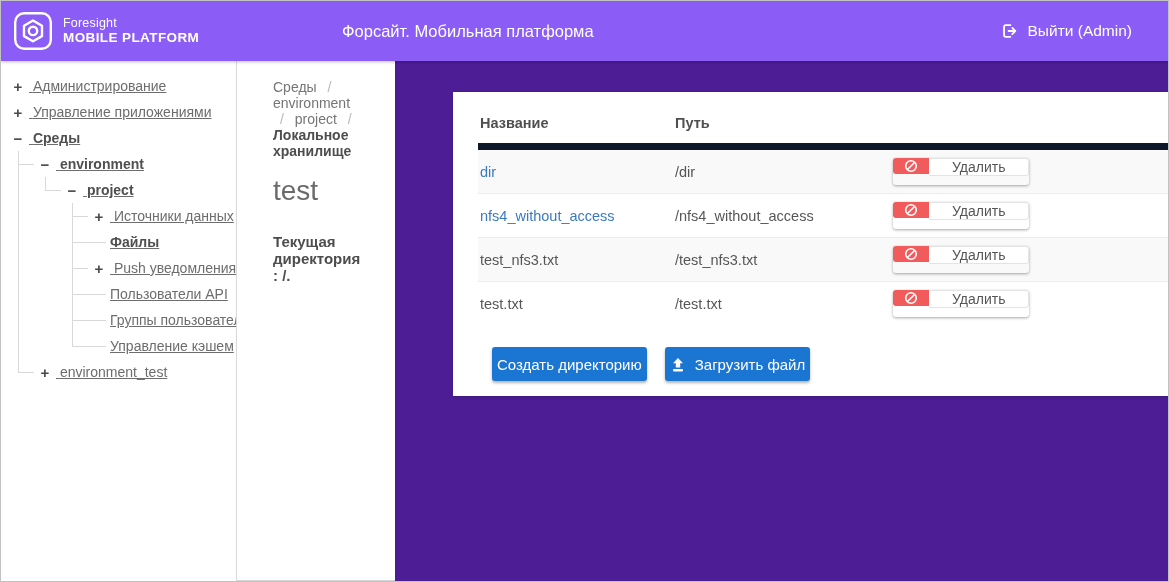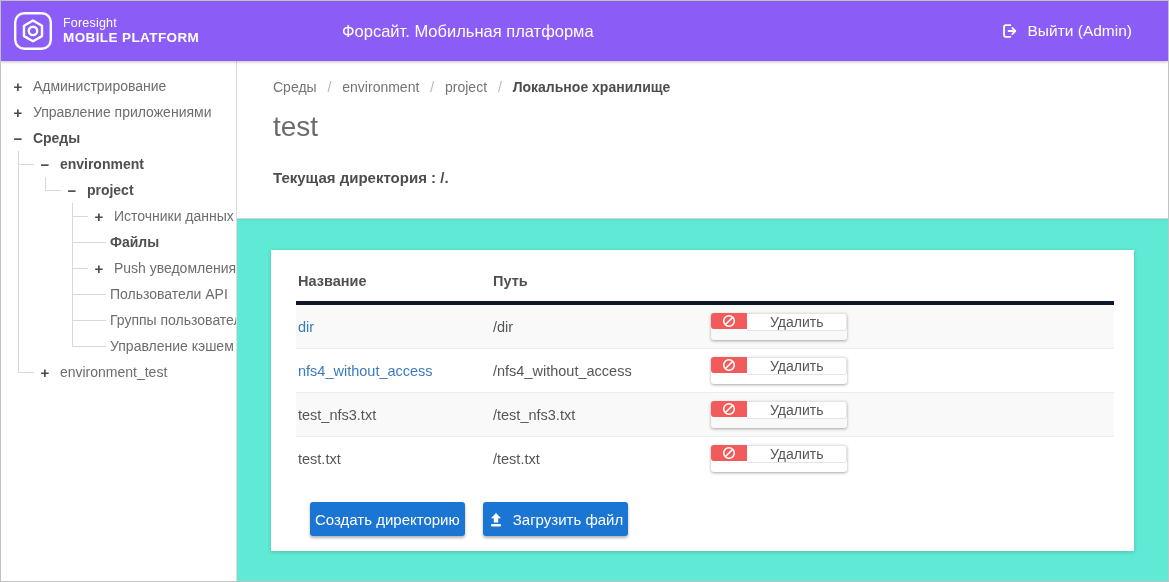--- a/index.html
+++ b/index.html
@@ -47,20 +47,21 @@
   .body-row { flex:1; display:flex; min-height:0; }
 
   
   .sidebar {
     flex: 0 0 236px; width:236px;
     background:#fff;
     border-right:1px solid #e0e0e0;
     padding: 12px 4px 10px 10px;
     font-size:14px; color:#6d6d6d;
     overflow:hidden;
+    text-decoration:underline;
   }
   .tree ul { list-style:none; }
   .tree li { position:relative; line-height:16px; }
   .tree .row { display:block; padding:5px 0; cursor:pointer; white-space:nowrap; }
   .tree .bold { font-weight:700; color:#4f4f4f; }
   .t-icon {
     display:inline-block; width:14px; margin-right:4px;
     font-weight:700; font-size:15px; color:#4a4a4a; text-align:center;
     line-height:14px; vertical-align:-1px;
   }
@@ -73,21 +74,21 @@
   }
   .tree ul.children > li::after {
     content:''; position:absolute; left:0; top:0; bottom:0;
     border-left:1px solid #d8d8d8;
   }
   .tree ul.children > li:last-child::after { bottom:auto; height:13px; }
   .tree ul.children > li.no-icon::before { width:34px; }
   .tree li > ul.children { margin-left:7px; }
 
   
-  .main { flex:1; display:flex; flex-direction:column; min-width:0; background:#5eead4; }
+  .main { flex:1; display:flex; flex-direction:row; min-width:0; background:#4c1d95;gap:24px; }
   .page-head {
     flex:0 0 158px; background:#fff;
     padding: 18px 30px 0 36px;
     border-bottom:1px solid #d5d5d5;
     box-shadow: 0 1px 3px rgba(0,0,0,.07);
     position:relative; z-index:2;
   }
   .breadcrumb { font-size:14px; color:#757575; }
   .breadcrumb .sep { color:#b9b9b9; margin:0 7px; }
   .breadcrumb .crumb { cursor:pointer; }
@@ -99,21 +100,21 @@
   .card {
     width:863px; min-height:293px;
     background:#fff;
     box-shadow: 0 1px 4px rgba(0,0,0,.18);
     padding: 8px 20px 15px 25px;
   }
   table.files { width:100%; border-collapse:collapse; font-size:14.5px; }
   table.files th {
     text-align:left; font-weight:700; color:#4f4f4f;
     padding: 15px 2px 12px 2px;
-    border-bottom:4px solid #0f172a;
+    border-bottom:7px solid #0f172a;
   }
   table.files td {
     padding: 8px 2px; height:42px;
     border-top:1px solid #ececec; color:#565656;
     vertical-align:middle;
   }
   table.files tbody tr:first-child td { border-top:none; }
   table.files tbody tr:nth-child(odd) { background:#f9f9f9; }
   .col-name { width:195px; }
   .col-path { width:218px; }

